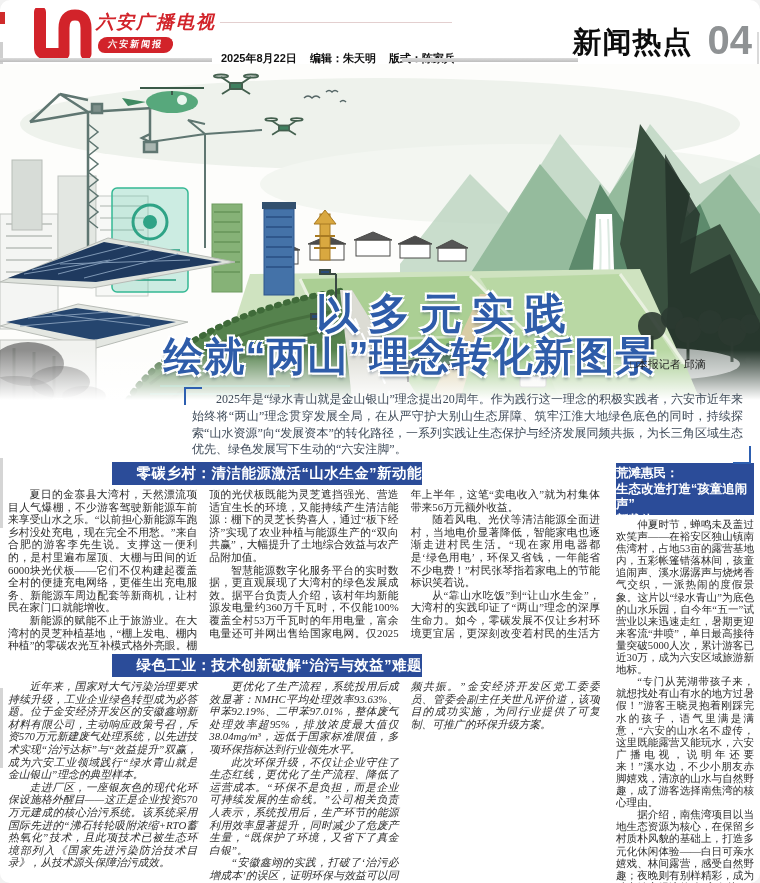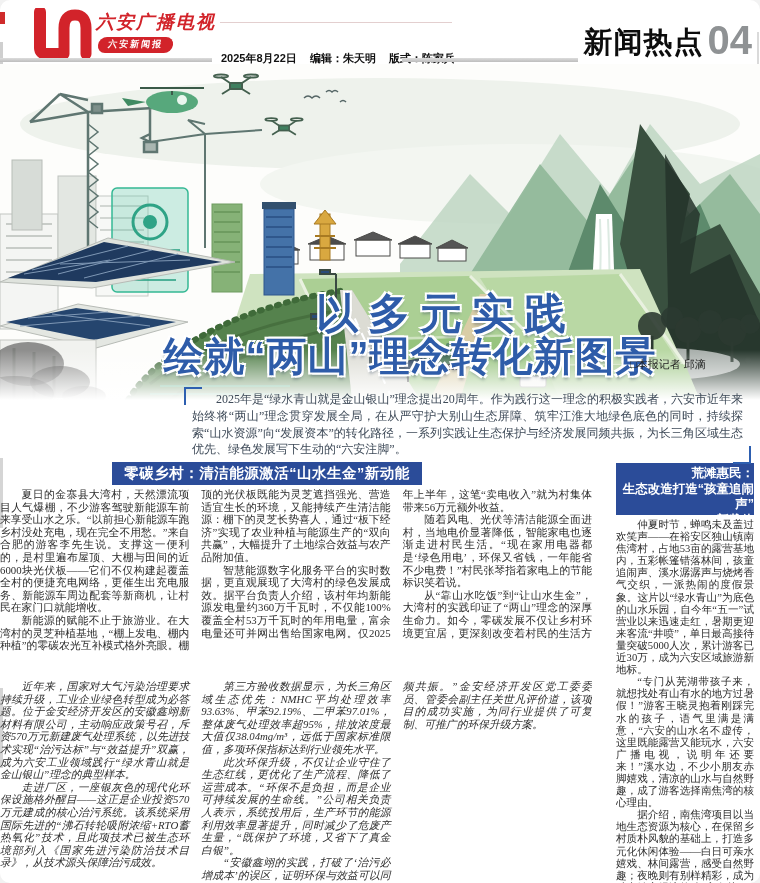--- a/index.html
+++ b/index.html
@@ -15,21 +15,21 @@
   .brand-line{position:absolute;left:220px;top:22px;width:232px;height:1px;background:#e3cfcf;}
   .rule{position:absolute;top:58px;height:4px;background:linear-gradient(#dcdcdc,#bdbdbd);}
   .rule.l{left:0;width:212px;}
   .rule.r{left:402px;width:176px;}
   .dateline{position:absolute;left:221px;top:51px;font-size:11px;font-weight:bold;color:#111;
             font-family:"Liberation Sans",sans-serif;white-space:nowrap;}
   .dateline span{margin-right:10px;}
   .masthead{position:absolute;right:8px;top:24px;display:flex;align-items:flex-end;
             font-family:"Liberation Sans",sans-serif;}
   .masthead .nm{font-size:29px;font-weight:900;color:#0c0c0c;letter-spacing:1px;line-height:1;}
-  .masthead .no{font-size:40px;font-weight:900;color:#8f9294;line-height:.82;margin-left:4px;}
+  .masthead .no{font-size:40px;font-weight:900;color:#8f9294;line-height:.82;margin-left:15px;}
   
   .edge{position:absolute;}
   
   .banner{position:absolute;left:0;top:64px;width:760px;height:336px;z-index:1;}
   .hl{position:absolute;z-index:3;color:#2e5ca9;font-weight:900;text-align:center;
       font-family:"Liberation Sans","DejaVu Sans",sans-serif;
       text-shadow:-2px -2px 0 #fff,2px -2px 0 #fff,-2px 2px 0 #fff,2px 2px 0 #fff,
                   0 4px 3px rgba(40,60,90,.35);}
   .hl1{top:286px;left:126px;width:640px;font-size:42px;letter-spacing:10px;}
   .hl2{top:329px;left:55px;width:710px;font-size:40px;letter-spacing:1px;}
@@ -39,33 +39,33 @@
   .intro{position:absolute;left:186px;top:389px;width:551px;height:69px;z-index:3;
          font-size:12px;line-height:16.8px;color:#3e4a58;text-align:justify;text-indent:2em;
          padding:2px 6px;}
   .intro::before{content:"";position:absolute;left:-2px;top:-2px;width:16px;height:16px;
          border-left:2px solid #2d5fb0;border-top:2px solid #2d5fb0;}
   .intro::after{content:"";position:absolute;right:-2px;bottom:-2px;width:16px;height:16px;
          border-right:2px solid #2d5fb0;border-bottom:2px solid #2d5fb0;}
   
   .bar{position:absolute;left:112px;width:310px;height:23px;background:#2b4c99;color:#fff;
        font-family:"Liberation Sans",sans-serif;font-size:14.5px;font-weight:bold;
-       line-height:23px;text-align:center;letter-spacing:.5px;white-space:nowrap;}
+       line-height:23px;text-align:right;letter-spacing:.5px;white-space:nowrap;}
   .bar.b1{top:462px;}
   .bar.b2{top:654px;}
   
-  .cols{position:absolute;left:0;width:592px;column-count:3;column-gap:12px;column-fill:auto;
+  .cols{position:absolute;left:8px;width:592px;column-count:3;column-gap:12px;column-fill:auto;
         overflow:hidden;font-size:10.8px;line-height:12.6px;color:#2d2d2d;text-align:justify;}
   .cols.s1{top:488px;height:165px;}
   .cols.s2{top:680px;height:203px;font-style:italic;}
   .cols p,.rtext p{margin:0;text-indent:2em;}
   
   .rbox{position:absolute;left:616px;top:463px;width:138px;height:49px;background:#2b4c99;
         color:#fff;font-family:"Liberation Sans",sans-serif;font-size:12.5px;font-weight:bold;
-        text-align:right;line-height:15.5px;padding-top:3px;}
+        text-align:left;line-height:15.5px;padding-top:3px;}
   .rtext{position:absolute;left:616px;top:519px;width:138px;height:364px;overflow:hidden;
         font-size:10.6px;line-height:12.1px;color:#2d2d2d;text-align:justify;}
 </style>
 </head>
 <body>
 
 <div class="page">
 
   <div class="edge" style="left:0;top:12px;width:5px;height:12px;background:#cf2b2b;"></div>
   <div class="edge" style="left:0;top:42px;width:3px;height:22px;background:#cfcfcf;"></div>
@@ -304,24 +304,25 @@
 
   <div class="bar b1">零碳乡村：清洁能源激活“山水生金”新动能</div>
   <div class="cols s1 news">
       <p>夏日的金寨县大湾村，天然漂流项目人气爆棚，不少游客驾驶新能源车前来享受山水之乐。“以前担心新能源车跑乡村没处充电，现在完全不用愁。”来自合肥的游客李先生说。支撑这一便利的，是村里遍布屋顶、大棚与田间的近6000块光伏板——它们不仅构建起覆盖全村的便捷充电网络，更催生出充电服务、新能源车周边配套等新商机，让村民在家门口就能增收。</p>
       <p>新能源的赋能不止于旅游业。在大湾村的灵芝种植基地，“棚上发电、棚内种植”的零碳农光互补模式格外亮眼。棚顶的光伏板既能为灵芝遮挡强光、营造适宜生长的环境，又能持续产生清洁能源：棚下的灵芝长势喜人，通过“板下经济”实现了农业种植与能源生产的“双向共赢”，大幅提升了土地综合效益与农产品附加值。</p>
       <p>智慧能源数字化服务平台的实时数据，更直观展现了大湾村的绿色发展成效。据平台负责人介绍，该村年均新能源发电量约360万千瓦时，不仅能100%覆盖全村53万千瓦时的年用电量，富余电量还可并网出售给国家电网。仅2025年上半年，这笔“卖电收入”就为村集体带来56万元额外收益。</p>
       <p>随着风电、光伏等清洁能源全面进村，当地电价显著降低，智能家电也逐渐走进村民生活。“现在家用电器都是‘绿色用电’，环保又省钱，一年能省不少电费！”村民张琴指着家电上的节能标识笑着说。</p>
       <p>从“靠山水吃饭”到“让山水生金”，大湾村的实践印证了“两山”理念的深厚生命力。如今，零碳发展不仅让乡村环境更宜居，更深刻改变着村民的生活方式，为全面推进乡村振兴、建设中国式现代化注入了强劲的绿色动能。</p>
     </div>
 
+  <div class="bar b2">绿色工业：技术创新破解“治污与效益”难题</div>
   <div class="cols s2 news">
       <p>近年来，国家对大气污染治理要求持续升级，工业企业绿色转型成为必答题。位于金安经济开发区的安徽鑫翊新材料有限公司，主动响应政策号召，斥资570万元新建废气处理系统，以先进技术实现“治污达标”与“效益提升”双赢，成为六安工业领域践行“绿水青山就是金山银山”理念的典型样本。</p>
       <p>走进厂区，一座银灰色的现代化环保设施格外醒目——这正是企业投资570万元建成的核心治污系统。该系统采用国际先进的“沸石转轮吸附浓缩+RTO蓄热氧化”技术，且此项技术已被生态环境部列入《国家先进污染防治技术目录》，从技术源头保障治污成效。</p>
-      <p>第三方验收数据显示，为长三角区域生态优先：NMHC平均处理效率93.63%、甲苯92.19%、二甲苯97.01%，整体废气处理效率超95%，排放浓度最大值仅38.04mg/m³，远低于国家标准限值，多项环保指标达到行业领先水平。</p>
+      <p>更优化了生产流程，系统投用后成效显著：NMHC平均处理效率93.63%、甲苯92.19%、二甲苯97.01%，整体废气处理效率超95%，排放浓度最大值仅38.04mg/m³，远低于国家标准限值，多项环保指标达到行业领先水平。</p>
       <p>此次环保升级，不仅让企业守住了生态红线，更优化了生产流程、降低了运营成本。“环保不是负担，而是企业可持续发展的生命线。”公司相关负责人表示，系统投用后，生产环节的能源利用效率显著提升，同时减少了危废产生量，“既保护了环境，又省下了真金白银”。</p>
       <p>“安徽鑫翊的实践，打破了‘治污必增成本’的误区，证明环保与效益可以同频共振。”金安经济开发区党工委委员、管委会副主任关世凡评价道，该项目的成功实施，为同行业提供了可复制、可推广的环保升级方案。</p>
     </div>
 
   <div class="rbox">
     <div>荒滩惠民：</div>
     <div>生态改造打造“孩童追闹声”</div>
     <div>新载体</div>
   </div>
   <div class="rtext">

